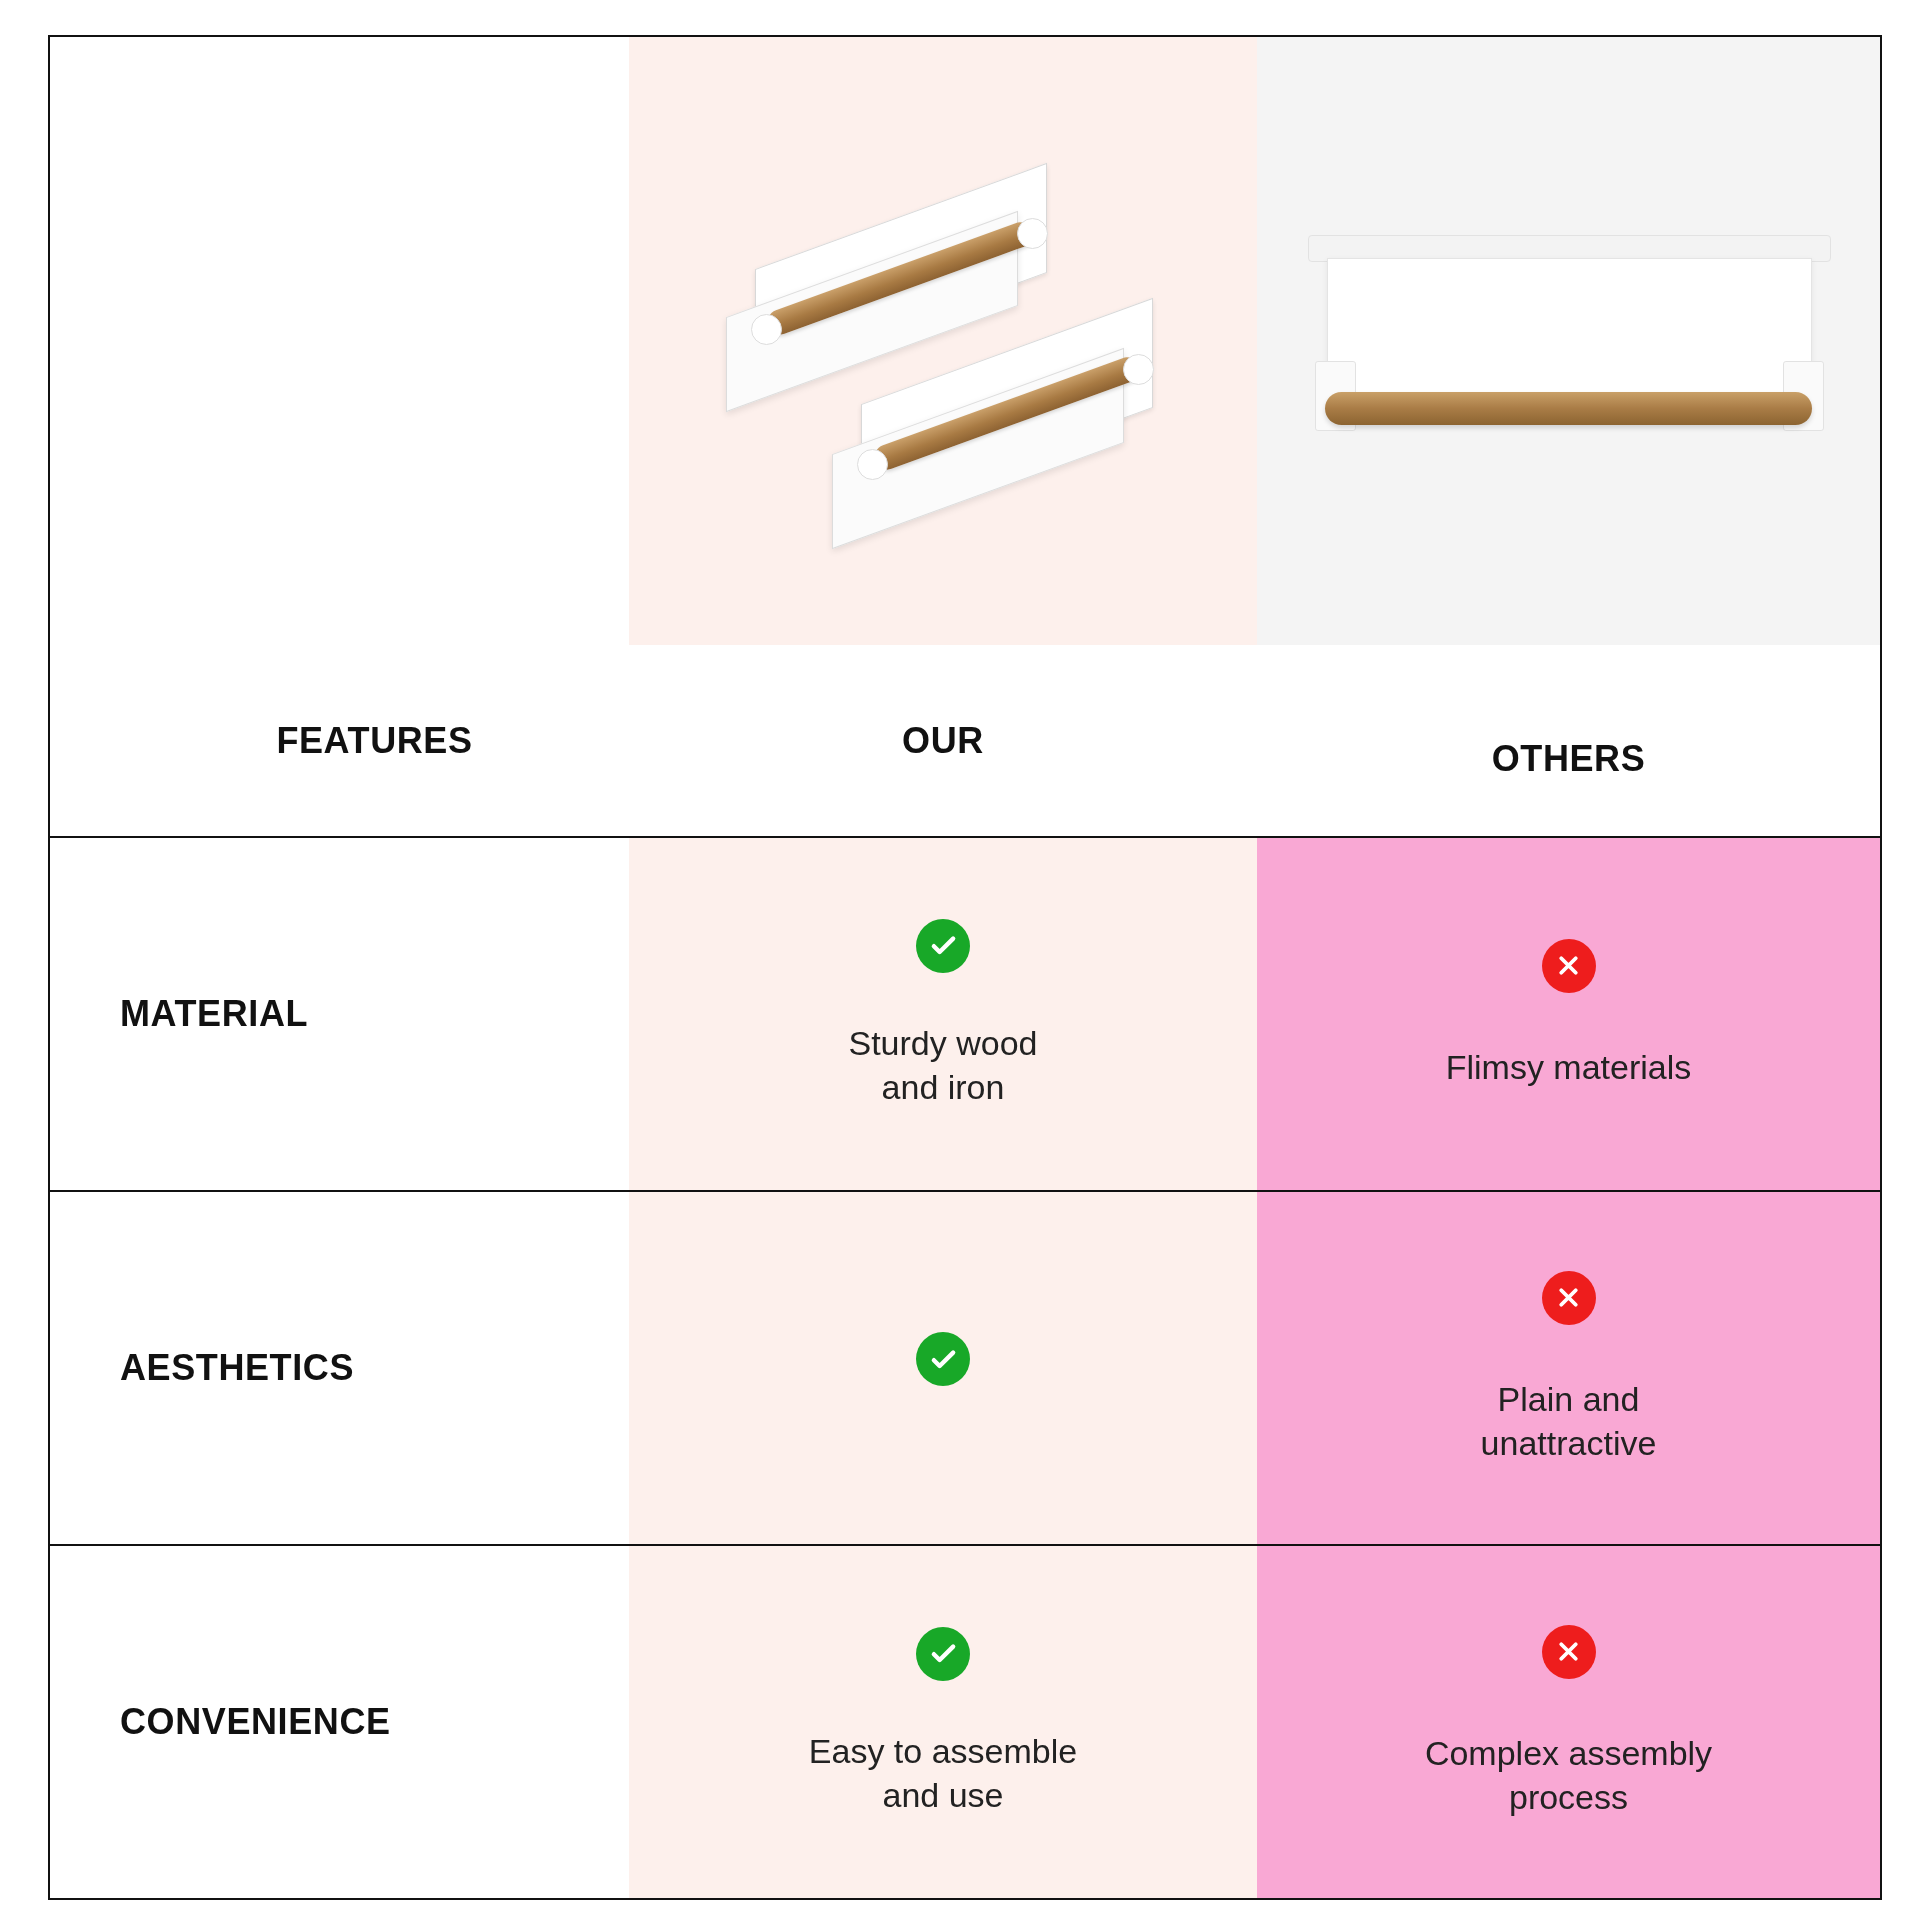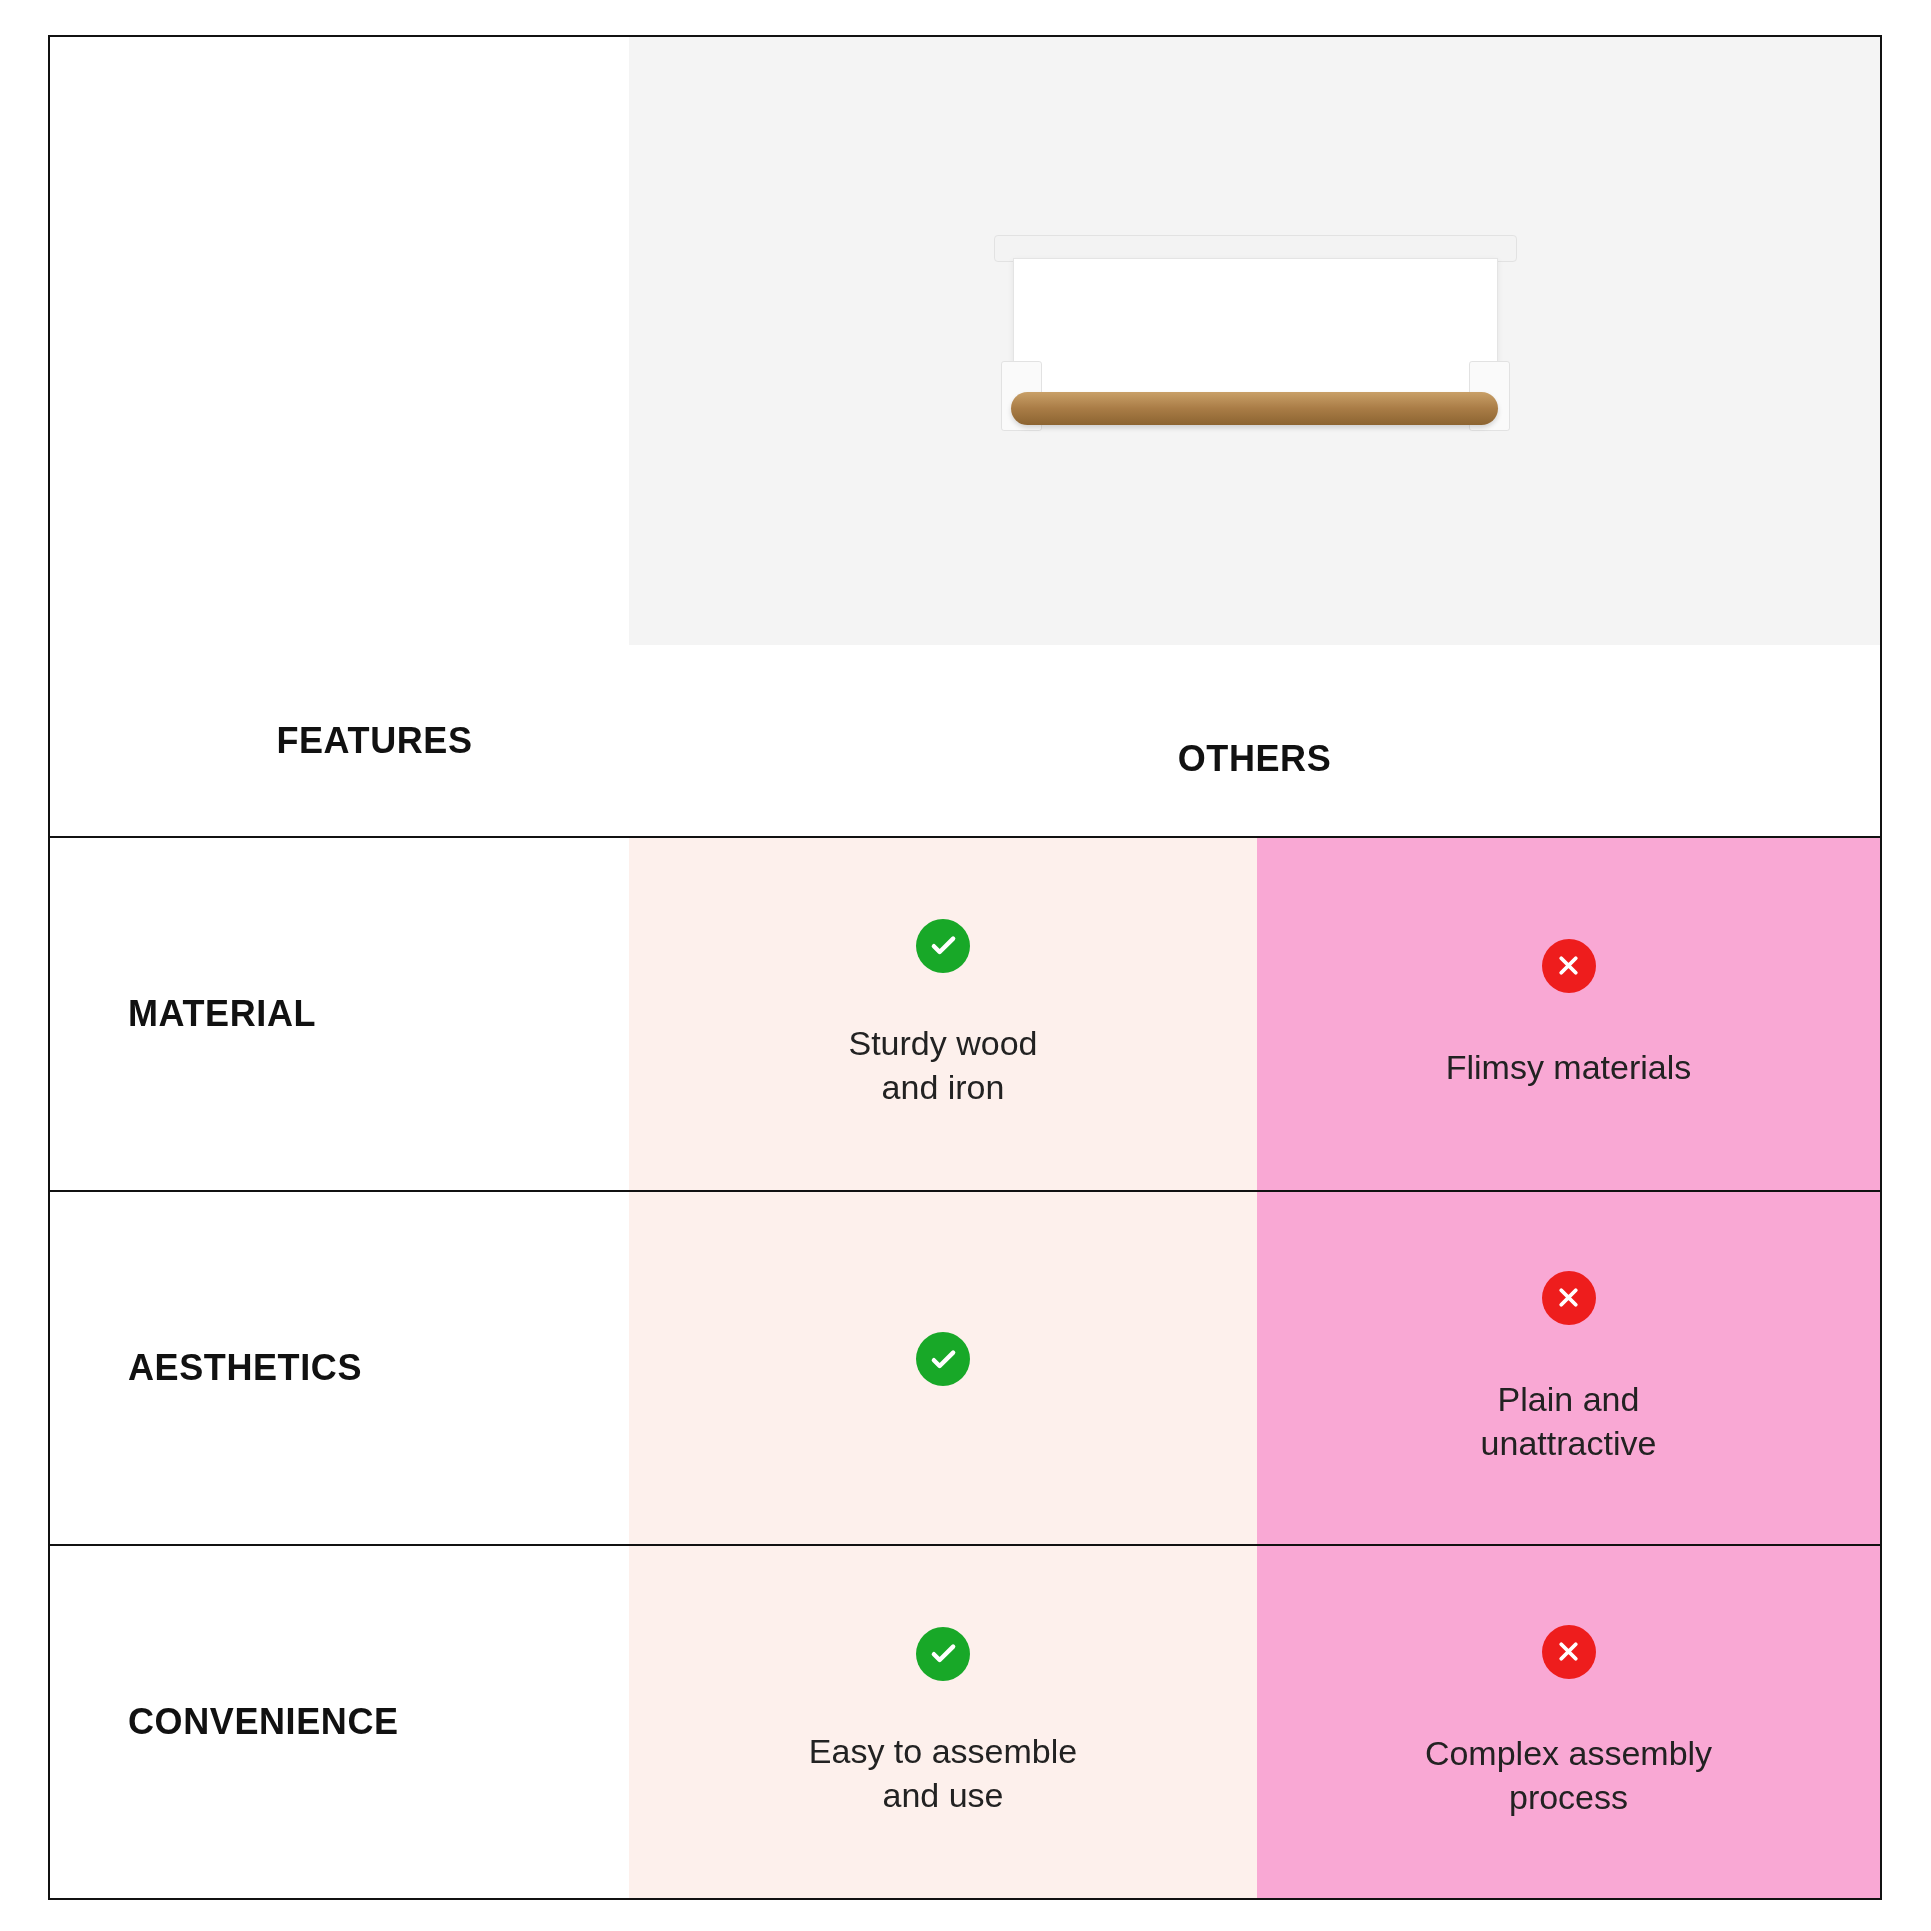--- a/index.html
+++ b/index.html
@@ -103,21 +103,20 @@
   .data-row .col-feature {
     background: #ffffff;
     padding-left: 70px;
     box-sizing: border-box;
   }
   .feature-label {
     font-size: 36px;
     font-weight: bold;
     letter-spacing: 0.6px;
     color: #111111;
-    margin-left: 8px;
   }
 
   .cell {
     display: flex;
     flex-direction: column;
     align-items: center;
     justify-content: center;
     box-sizing: border-box;
     padding: 0 29px;
   }
@@ -271,20 +270,39 @@
 
   <div class="header-row">
 
     <div class="col-feature">
       <div class="img-cell blank"></div>
       <div class="title-cell left">
         <span class="col-title">FEATURES</span>
       </div>
     </div>
 
+    <div class="col-our">
+      <div class="img-cell our">
+        <div class="prod-a">
+          <div class="piece ua-back"></div>
+          <div class="piece ua-front"></div>
+          <div class="piece ua-rod"></div>
+          <div class="piece ua-cap-l"></div>
+          <div class="piece ua-cap-r"></div>
+          <div class="piece la-back"></div>
+          <div class="piece la-front"></div>
+          <div class="piece la-rod"></div>
+          <div class="piece la-cap-l"></div>
+          <div class="piece la-cap-r"></div>
+        </div>
+      </div>
+      <div class="title-cell">
+        <span class="col-title">OUR</span>
+      </div>
+    </div>
 
     <div class="col-others">
       <div class="img-cell others">
         <div class="prod-b">
           <div class="pb-top"></div>
           <div class="pb-body"></div>
           <div class="pb-bracket-l"></div>
           <div class="pb-bracket-r"></div>
           <div class="pb-rod"></div>
         </div>

